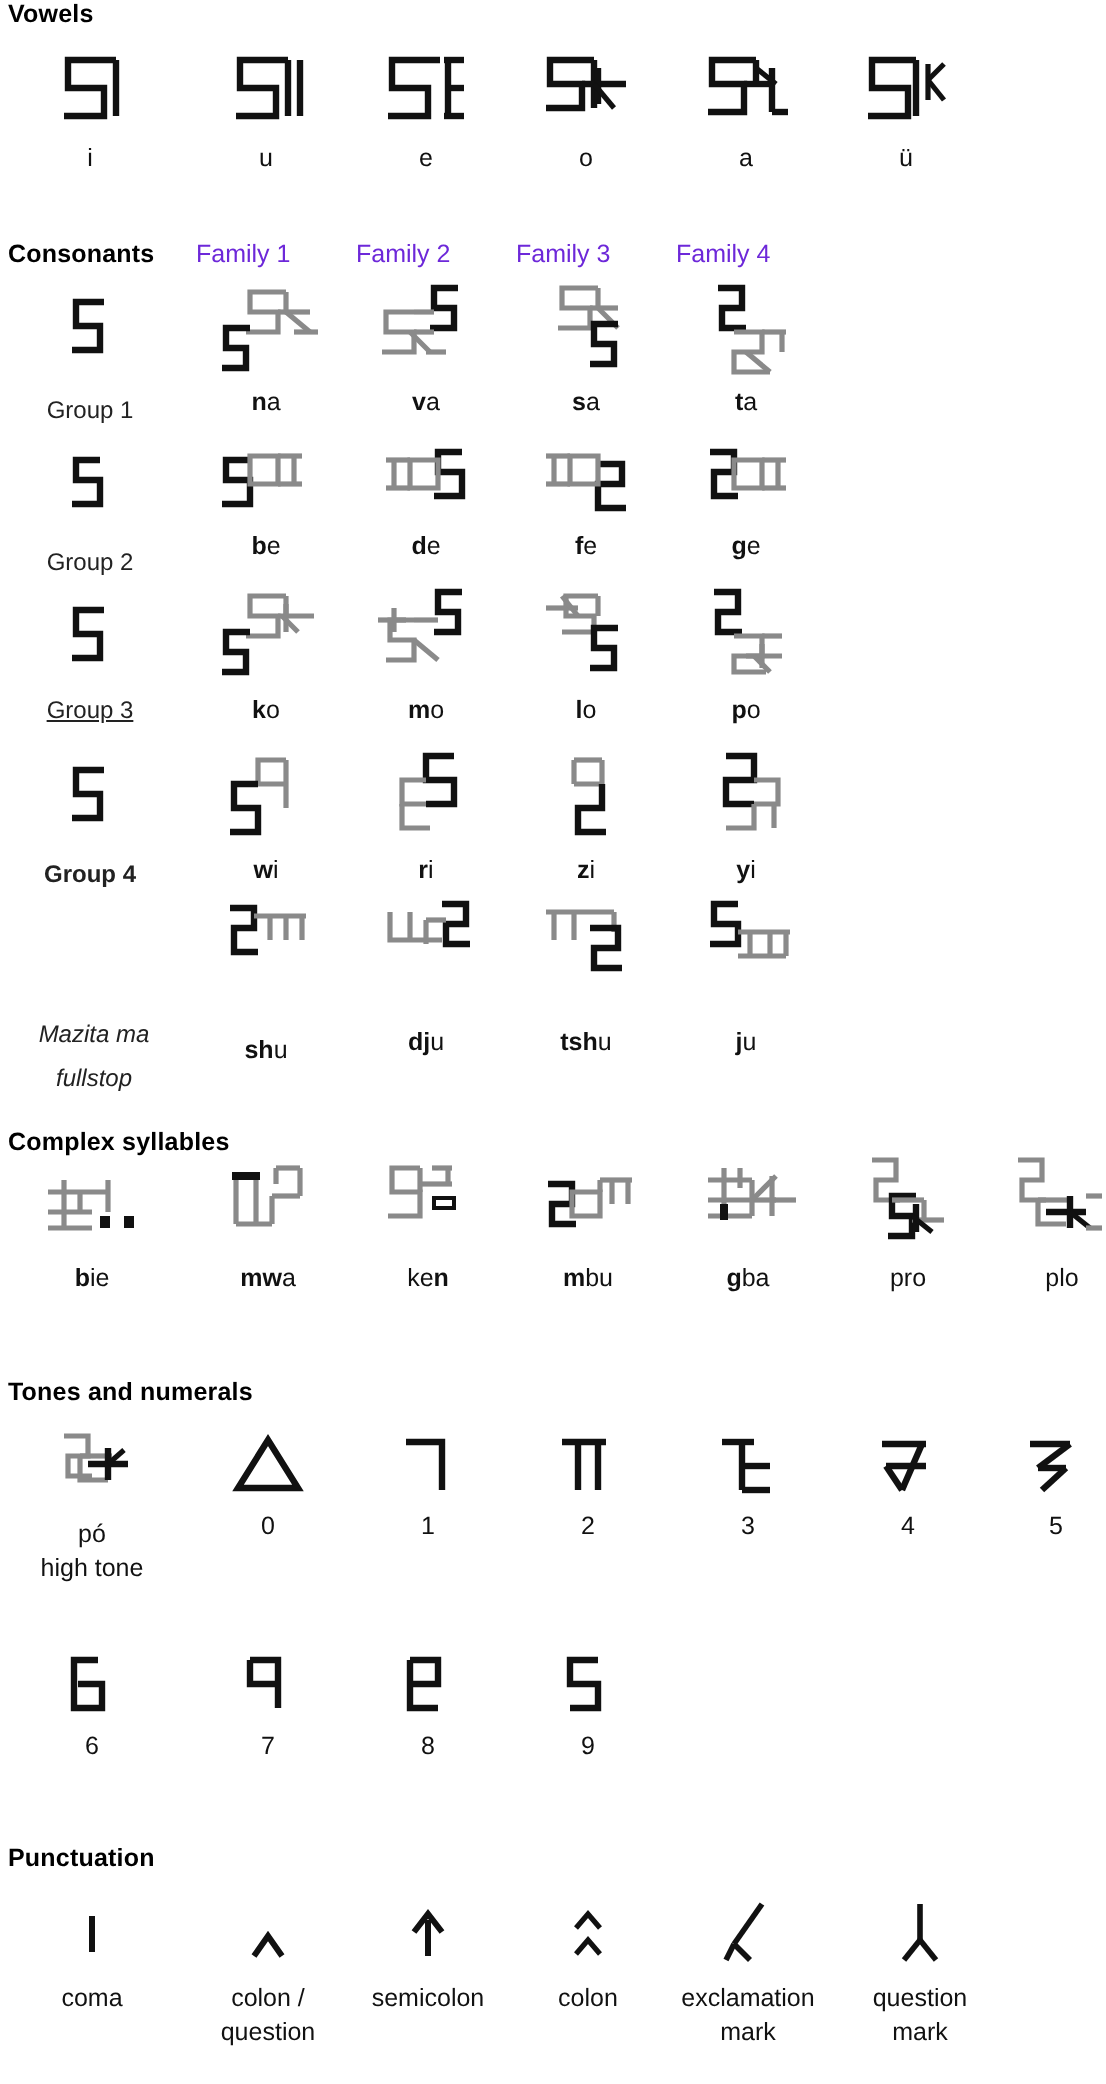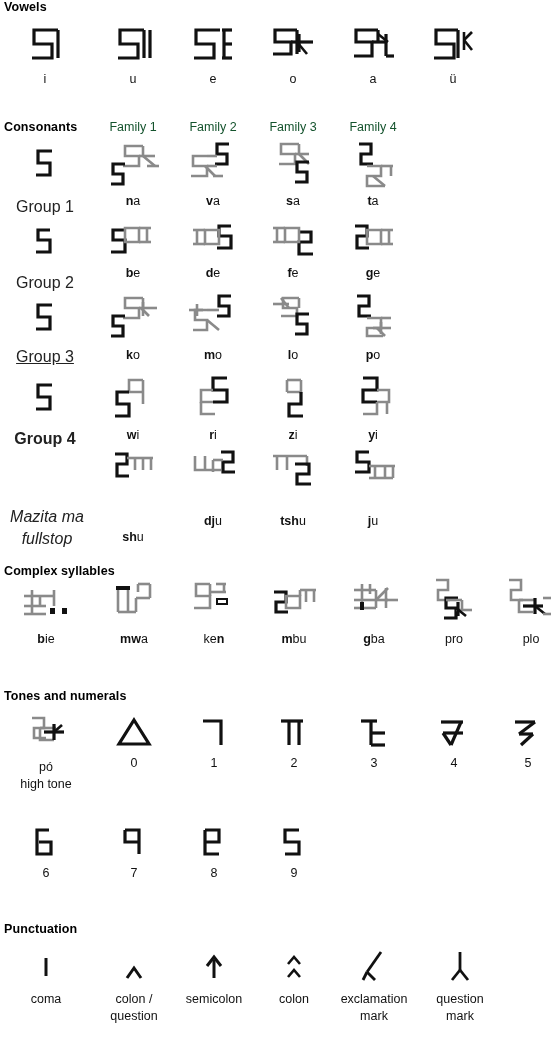--- a/index.html
+++ b/index.html
@@ -6,25 +6,25 @@
   body{
     width:553px;height:1042px;background:#ffffff;
     font-family:"Liberation Sans", sans-serif;
     color:#111111;position:relative;overflow:hidden;
   }
   .section-title{
     font-size:12.5px;font-weight:bold;color:#000;
     position:absolute;left:4px;white-space:nowrap;letter-spacing:0.1px;
   }
   .col-head{
-    position:absolute;font-size:12.5px;color:#14532d;text-align:center;
+    position:absolute;font-size:12.5px;color:#6d28d9;
     white-space:nowrap;
   }
   .row-head{
-    position:absolute;font-size:16px;color:#222;text-align:center;
+    position:absolute;font-size:12px;color:#222;text-align:center;
     white-space:nowrap;
   }
   .row-head.italic{font-style:italic;margin-top:40px;}
   .cell{position:absolute;text-align:center;}
   .glyph{
     position:relative;display:block;margin:0 auto;
   }
   .lab{
     display:block;font-size:12.5px;color:#111;text-align:center;
     white-space:nowrap;line-height:15px;margin-top:2px;
@@ -320,21 +320,21 @@
 </div>
 
 <div class="cell" style="left:98px;top:450px;width:70px;">
   <svg class="glyph" width="60" height="42" viewBox="0 0 60 42">
     <path class="s k" d="M12 4 L24 4 L24 14 L14 14 L14 26 L26 26"></path>
     <path class="s2 g" d="M24 8 L50 8"></path>
     <path class="s2 g" d="M32 8 L32 20"></path>
     <path class="s2 g" d="M40 8 L40 20"></path>
     <path class="s2 g" d="M48 8 L48 20"></path>
   </svg>
-  <span class="lab" style="margin-top:38px;"><b>sh</b><span class="lt">u</span></span>
+  <span class="lab" style="margin-top:26px;"><b>sh</b><span class="lt">u</span></span>
 </div>
 
 <div class="cell" style="left:178px;top:450px;width:70px;">
   <svg class="glyph" width="60" height="42" viewBox="0 0 60 42">
     <path class="s k" d="M38 2 L50 2 L50 12 L40 12 L40 22 L52 22"></path>
     <path class="s2 g" d="M12 6 L12 20 L38 20"></path>
     <path class="s2 g" d="M22 6 L22 20"></path>
     <path class="s2 g" d="M30 10 L40 10"></path>
     <path class="s2 g" d="M30 10 L30 22"></path>
   </svg>

